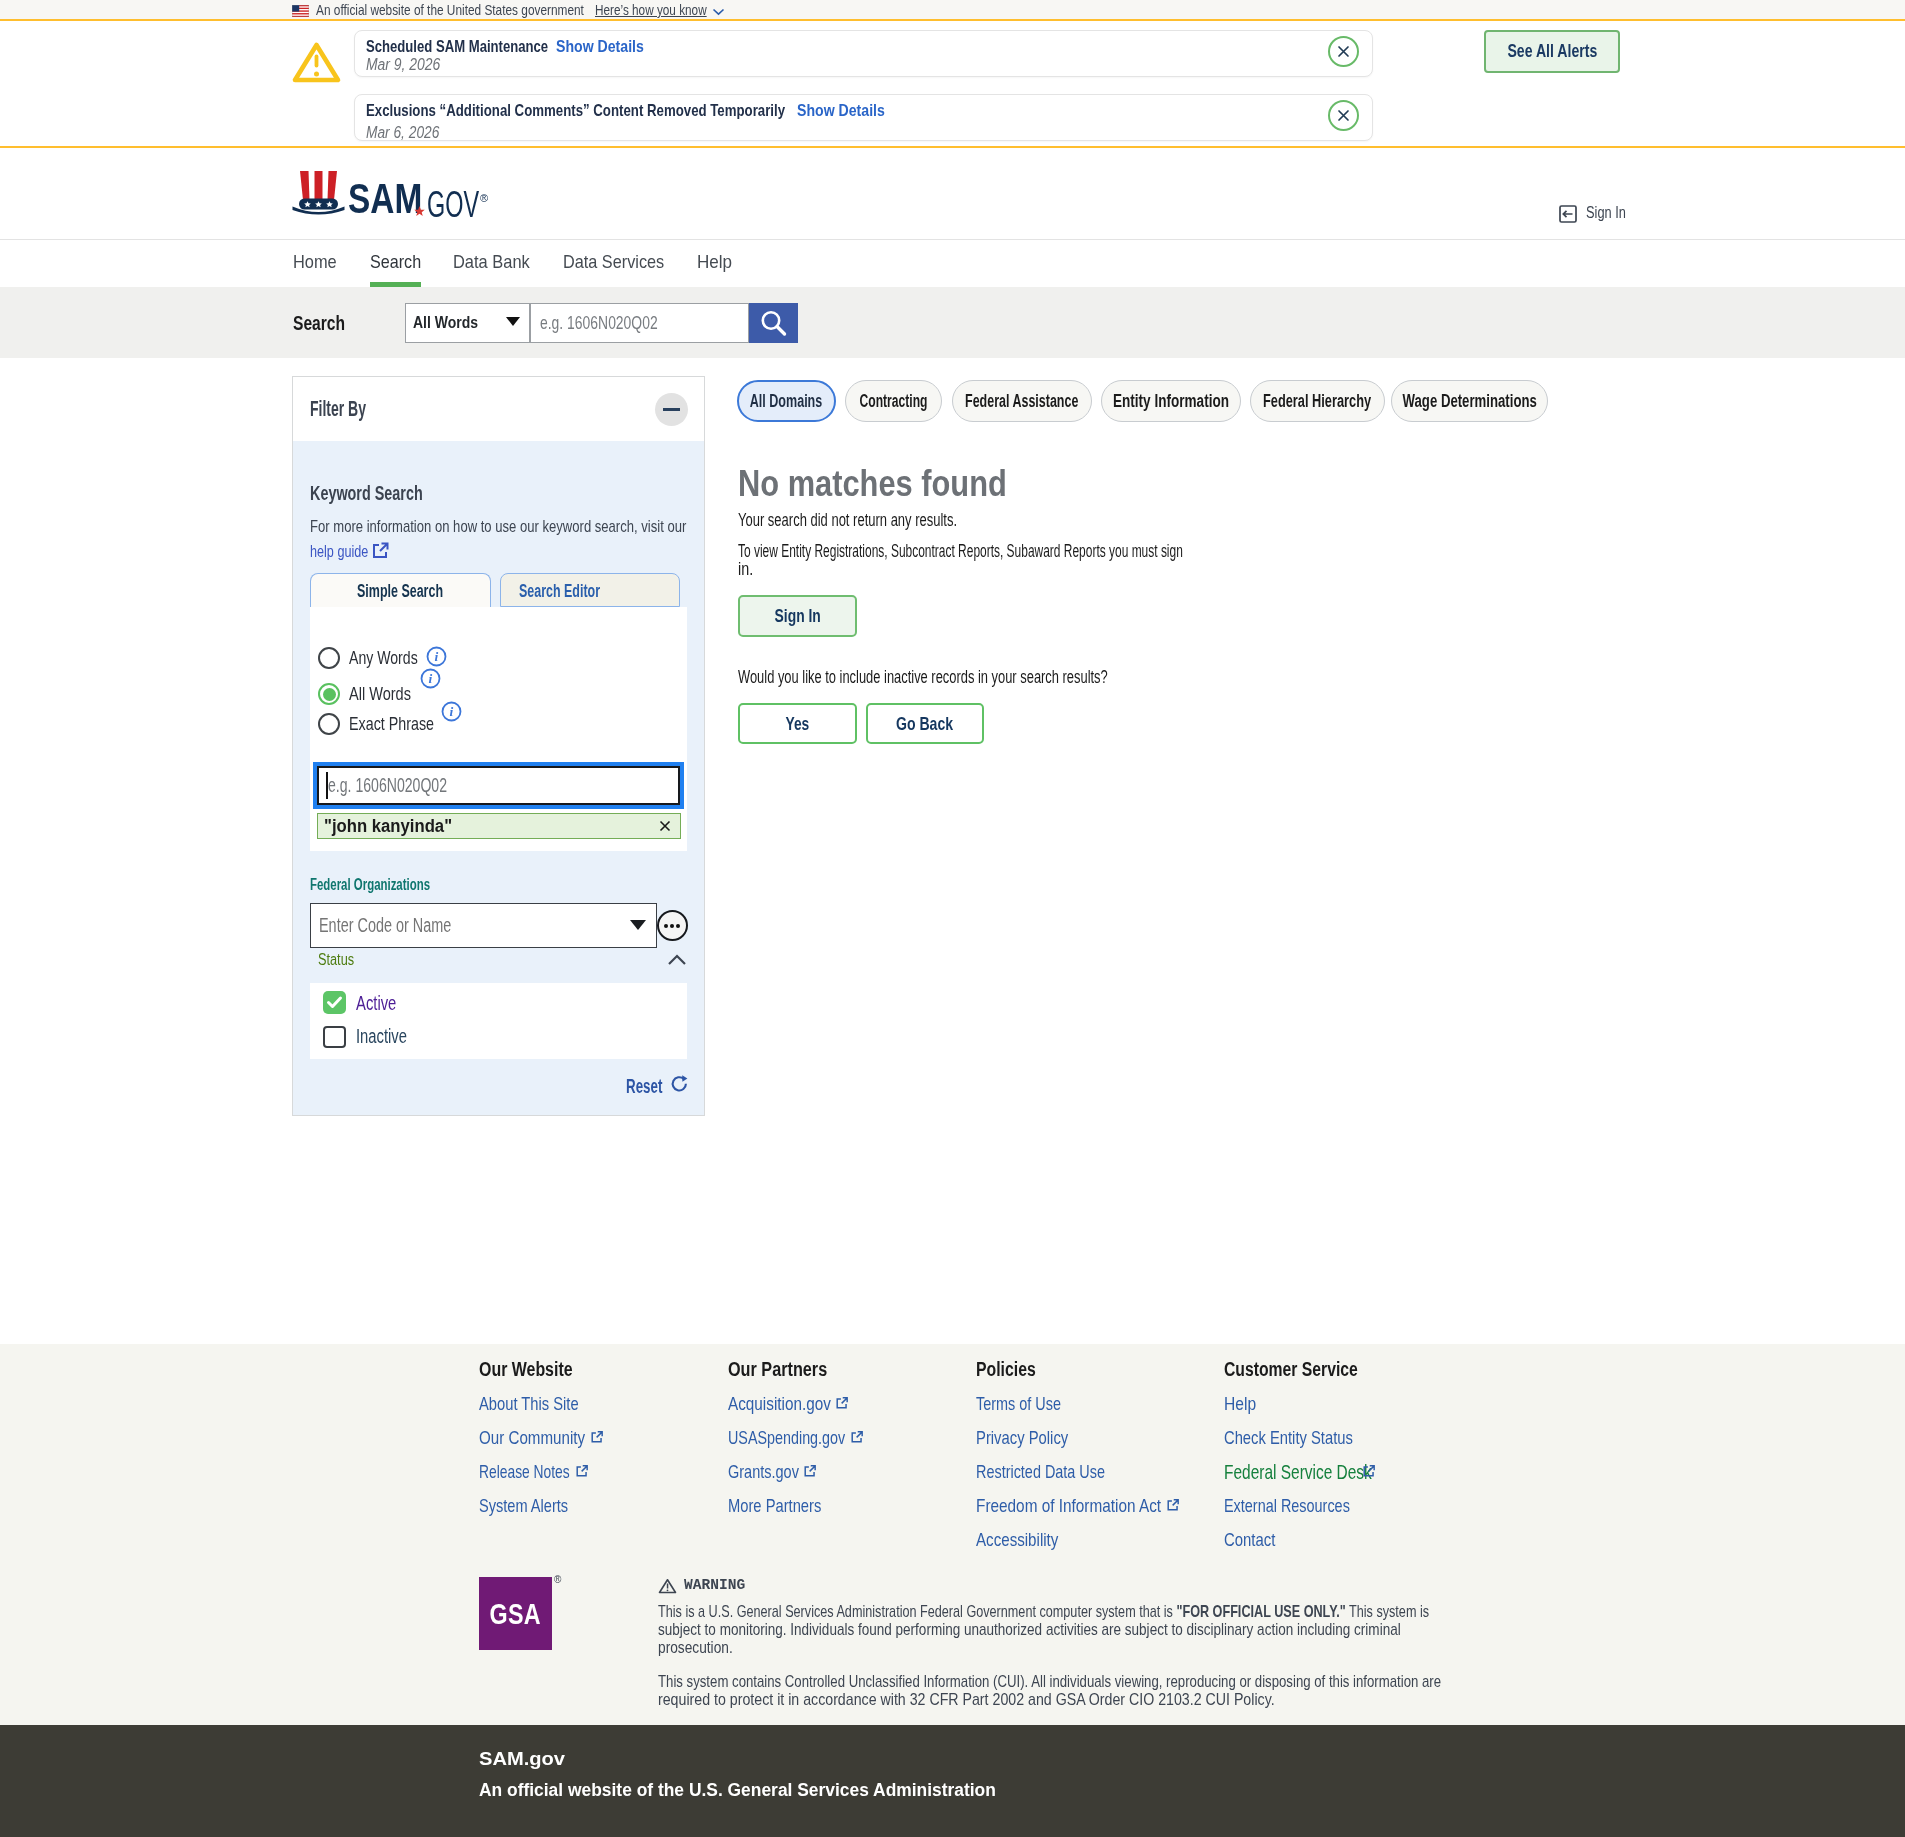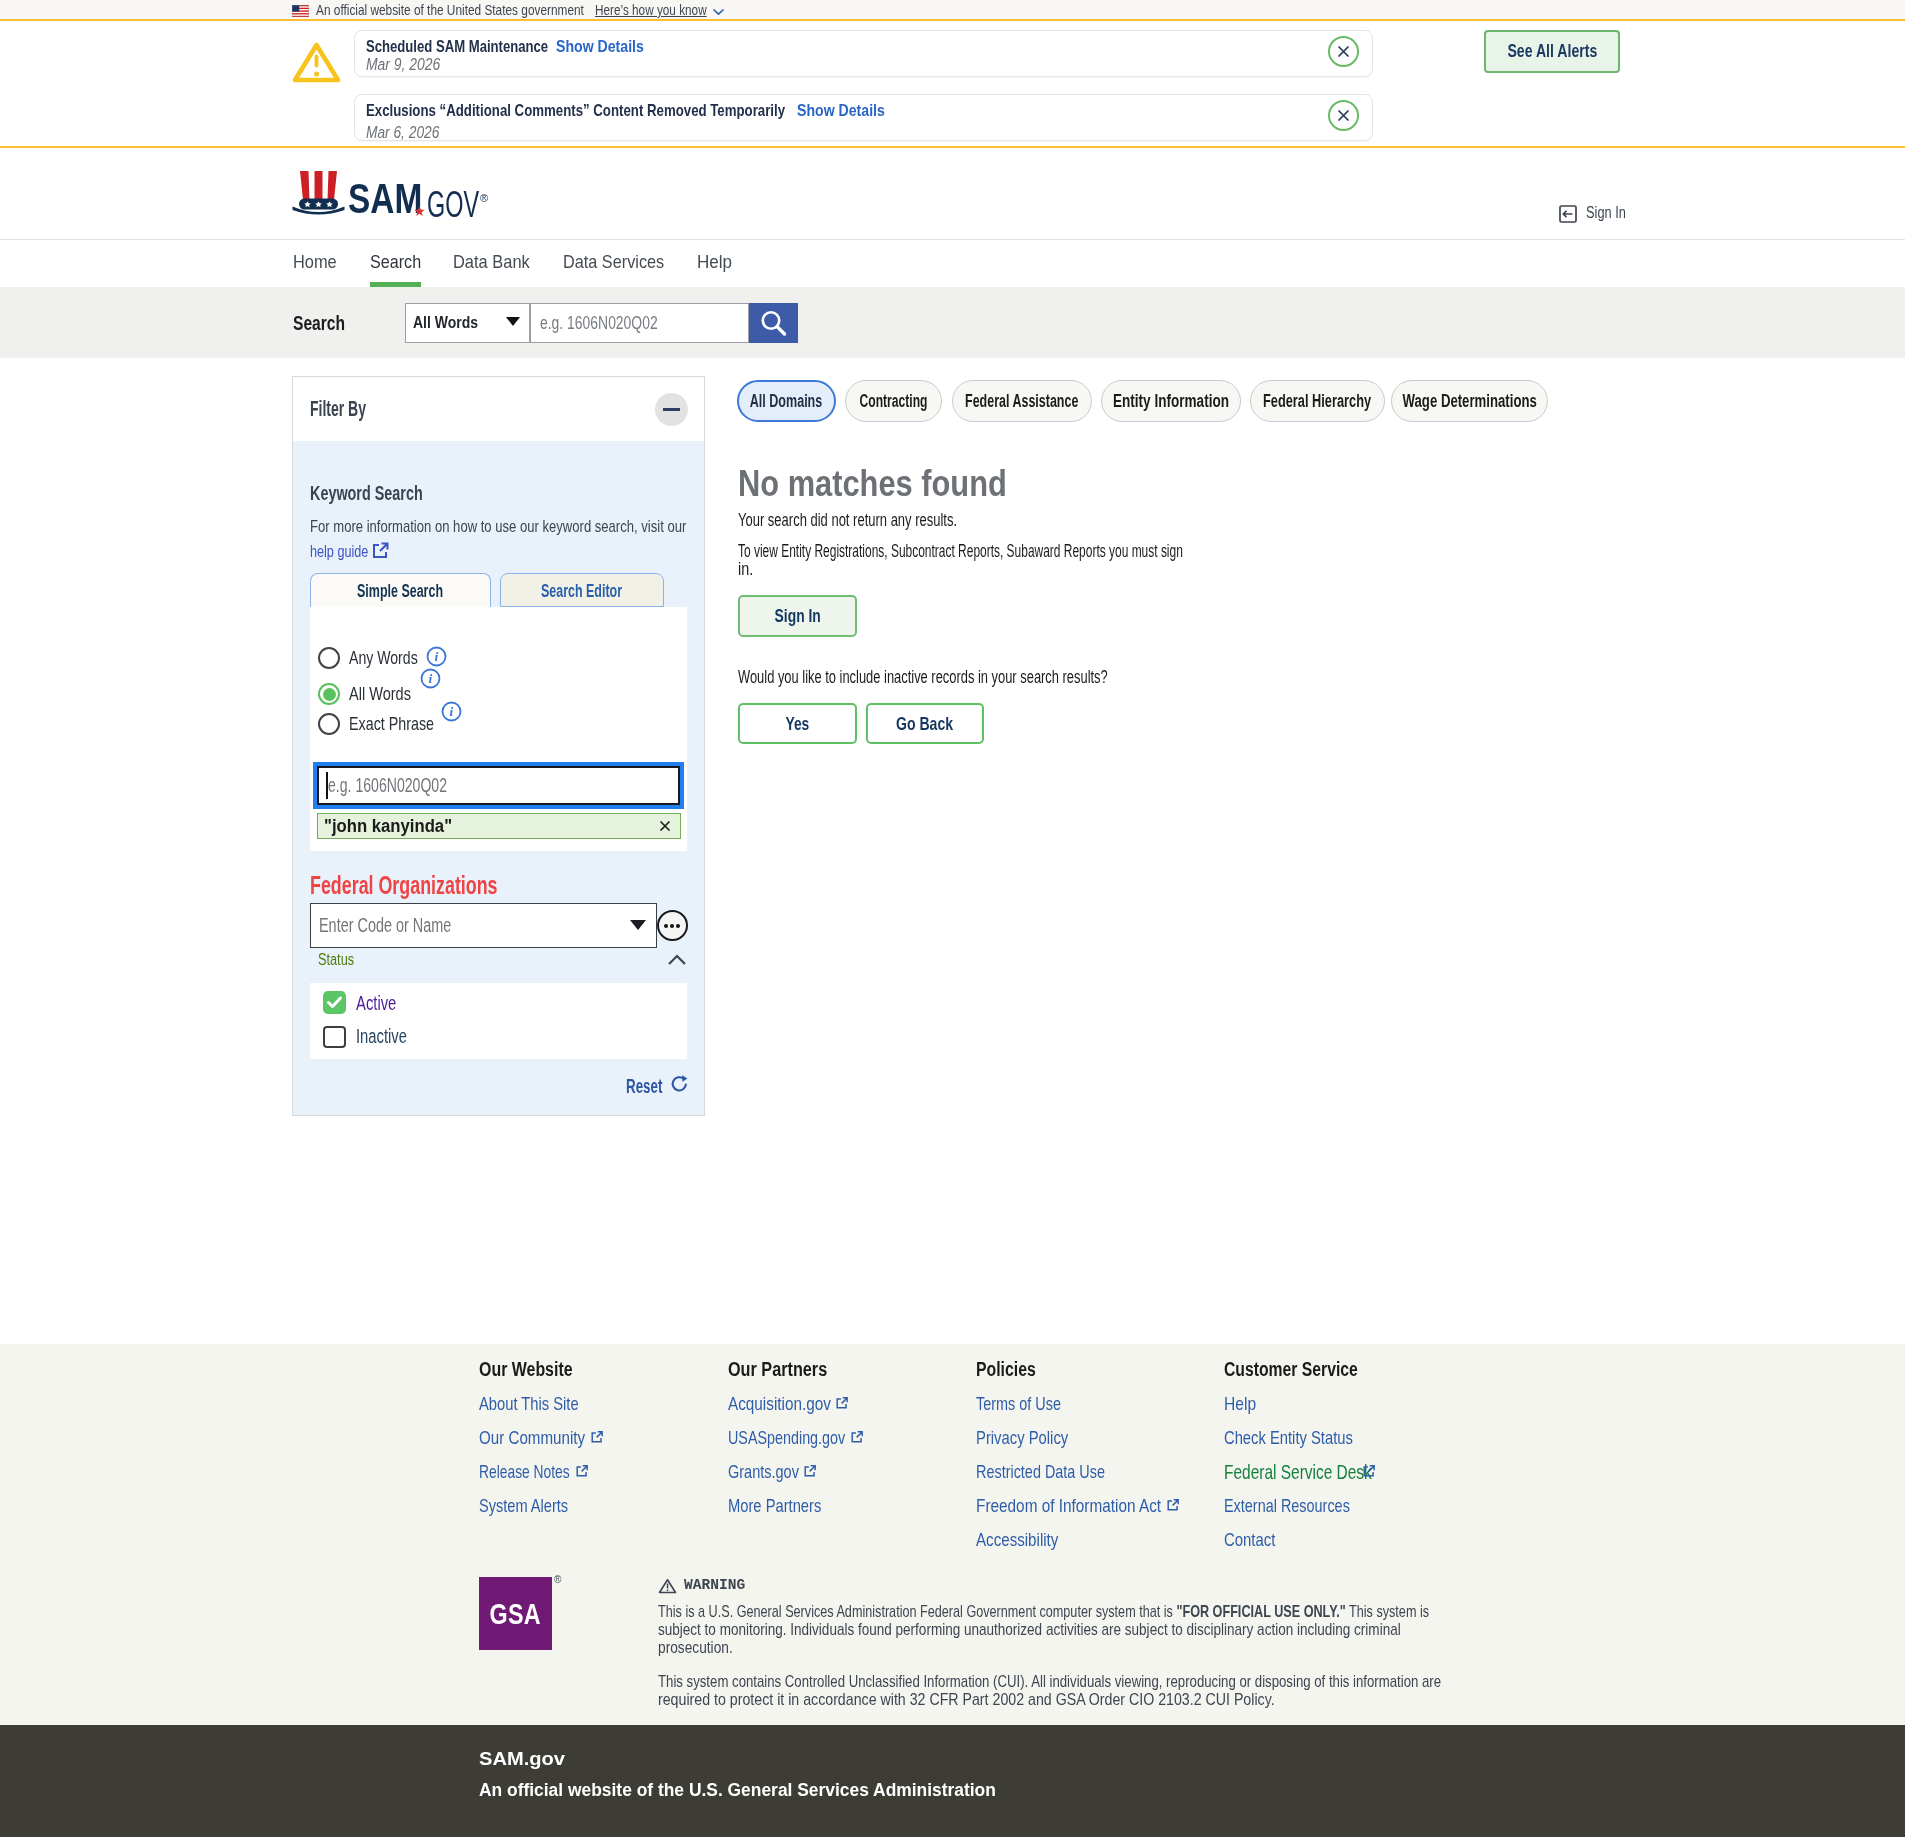--- a/index.html
+++ b/index.html
@@ -197,21 +197,21 @@
 
 <div class="ab" style="left:310px;top:484px;height:18px;line-height:18px;font-size:21px;color:#3b4350"><span class="fit b" id="kws">Keyword Search</span></div>
 <div class="ab" style="left:310px;top:518px;height:17px;line-height:17px;font-size:17px;color:#3d4551"><span class="fit" id="pr1">For more information on how to use our keyword search, visit our</span></div>
 <div class="ab" style="left:310px;top:543px;height:17px;line-height:17px;font-size:17px;color:#3b55c3"><span class="fit" id="pr2">help guide</span></div>
 <svg class="ab" style="left:371px;top:541px" width="19" height="19" viewBox="0 0 19 19">
  <path d="M8,4 H3 V16 H15 V11" fill="none" stroke="#3b55c3" stroke-width="2"></path>
  <path d="M10.5,2.5 H16.5 V8.5 M16,3 L9,10" fill="none" stroke="#3b55c3" stroke-width="2"></path>
 </svg>
 
 <div class="ab" style="left:310px;top:573px;width:181px;height:34px;background:#fbfaf7;border:1px solid #8cb4ea;border-bottom:none;border-radius:8px 8px 0 0;text-align:center;line-height:34px;font-size:18px;color:#15344f"><span class="fitc b" id="tb1">Simple Search</span></div>
-<div class="ab" style="left:500px;top:573px;width:164px;height:34px;background:#f2f1e8;border:1px solid #8cb4ea;border-radius:8px 8px 0 0;text-align:center;line-height:34px;font-size:18px;color:#2a5fac"><span class="fitc b" id="tb2">Search Editor</span></div>
+<div class="ab" style="left:500px;top:573px;width:180px;height:34px;background:#f2f1e8;border:1px solid #8cb4ea;border-radius:8px 8px 0 0;line-height:34px;font-size:18px;color:#2a5fac"><span class="fitc b" id="tb2">Search Editor</span></div>
 <div class="ab" style="left:310px;top:607px;width:377px;height:244px;background:#fff"></div>
 
 <div class="ab" style="left:318px;top:647px;width:22px;height:22px;border:2.5px solid #3f4448;border-radius:50%;background:#fff"></div>
 <div class="ab" style="left:349px;top:649px;height:18px;line-height:18px;font-size:19px;color:#2b2f36"><span class="fit" id="rl1">Any Words</span></div>
 <svg class="ab" style="left:426px;top:646px" width="21" height="21" viewBox="0 0 21 21">
     <circle cx="10.5" cy="10.5" r="9" fill="none" stroke="#3c76d9" stroke-width="1.8"></circle>
     <text x="10.5" y="15" font-family="Liberation Serif" font-style="italic" font-weight="bold" font-size="13.5" fill="#3c76d9" text-anchor="middle">i</text>
   </svg>
 
 <div class="ab" style="left:318px;top:683px;width:22px;height:22px;border:2.5px solid #59c15f;border-radius:50%;background:#fff"></div>
@@ -233,21 +233,21 @@
 <div class="ab" style="left:317px;top:766px;width:363px;height:39px;background:#fff;border:2px solid #16191d"></div>
 <div class="ab" style="left:326px;top:772px;width:1.5px;height:27px;background:#111"></div>
 <div class="ab" style="left:328px;top:766px;height:39px;line-height:39px;font-size:20px;color:#72767a"><span class="fit" id="plc2">e.g. 1606N020Q02</span></div>
 
 <div class="ab" style="left:317px;top:813px;width:364px;height:26px;background:#e5f2dc;border:1.5px solid #74ad56"></div>
 <div class="ab" style="left:324px;top:813px;height:26px;line-height:26px;font-size:18px;color:#1b1b1b"><span class="fit b" id="tagt">"john kanyinda"</span></div>
 <svg class="ab" style="left:658px;top:819px" width="14" height="14" viewBox="0 0 14 14">
     <path d="M2.5,2.5 L11.5,11.5 M11.5,2.5 L2.5,11.5" stroke="#1b1b1b" stroke-width="1.6"></path>
   </svg>
 
-<div class="ab" style="left:310px;top:876px;height:18px;line-height:18px;font-size:25px;color:#ef4444"><span class="fit b" id="fot">Federal Organizations</span></div>
+<div class="ab" style="left:310px;top:876px;height:18px;line-height:18px;font-size:16px;color:#0f766e"><span class="fit b" id="fot">Federal Organizations</span></div>
 <div class="ab" style="left:310px;top:903px;width:347px;height:45px;background:#fff;border:1.5px solid #3a3f45"></div>
 <div class="ab" style="left:319px;top:903px;height:45px;line-height:45px;font-size:20px;color:#757575"><span class="fit" id="plc3">Enter Code or Name</span></div>
 <div class="ab" style="left:630px;top:920px;width:0;height:0;border-left:8px solid transparent;border-right:8px solid transparent;border-top:10px solid #1a1d21"></div>
 <div class="ab" style="left:657px;top:910px;width:31px;height:31px;border-radius:50%;background:#f5f5f5;border:2.5px solid #16191d"></div>
 <div class="ab" style="left:664px;top:924px;width:4px;height:4px;border-radius:50%;background:#111"></div>
 <div class="ab" style="left:670px;top:924px;width:4px;height:4px;border-radius:50%;background:#111"></div>
 <div class="ab" style="left:676px;top:924px;width:4px;height:4px;border-radius:50%;background:#111"></div>
 
 <div class="ab" style="left:318px;top:951px;height:17px;line-height:17px;font-size:16px;color:#4d7c0f"><span class="fit" id="stt">Status</span></div>
 <svg class="ab" style="left:667px;top:953px" width="20" height="13" viewBox="0 0 20 13">

